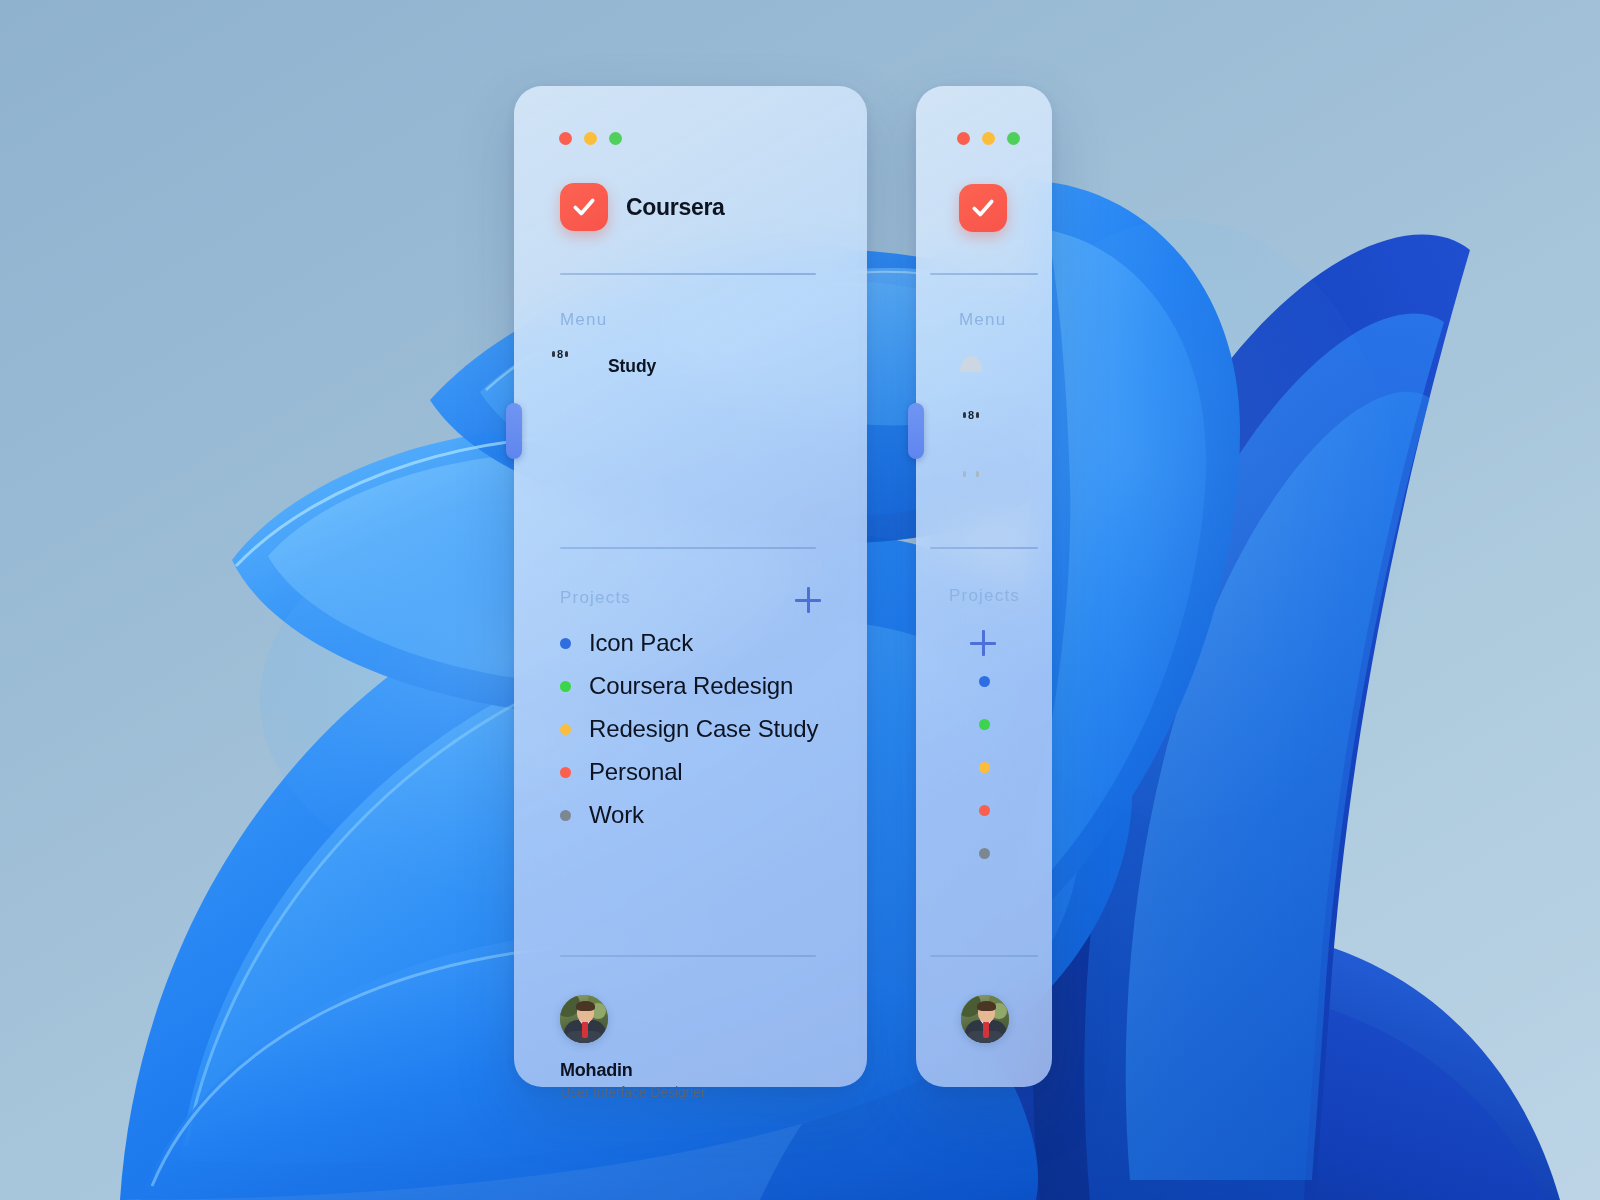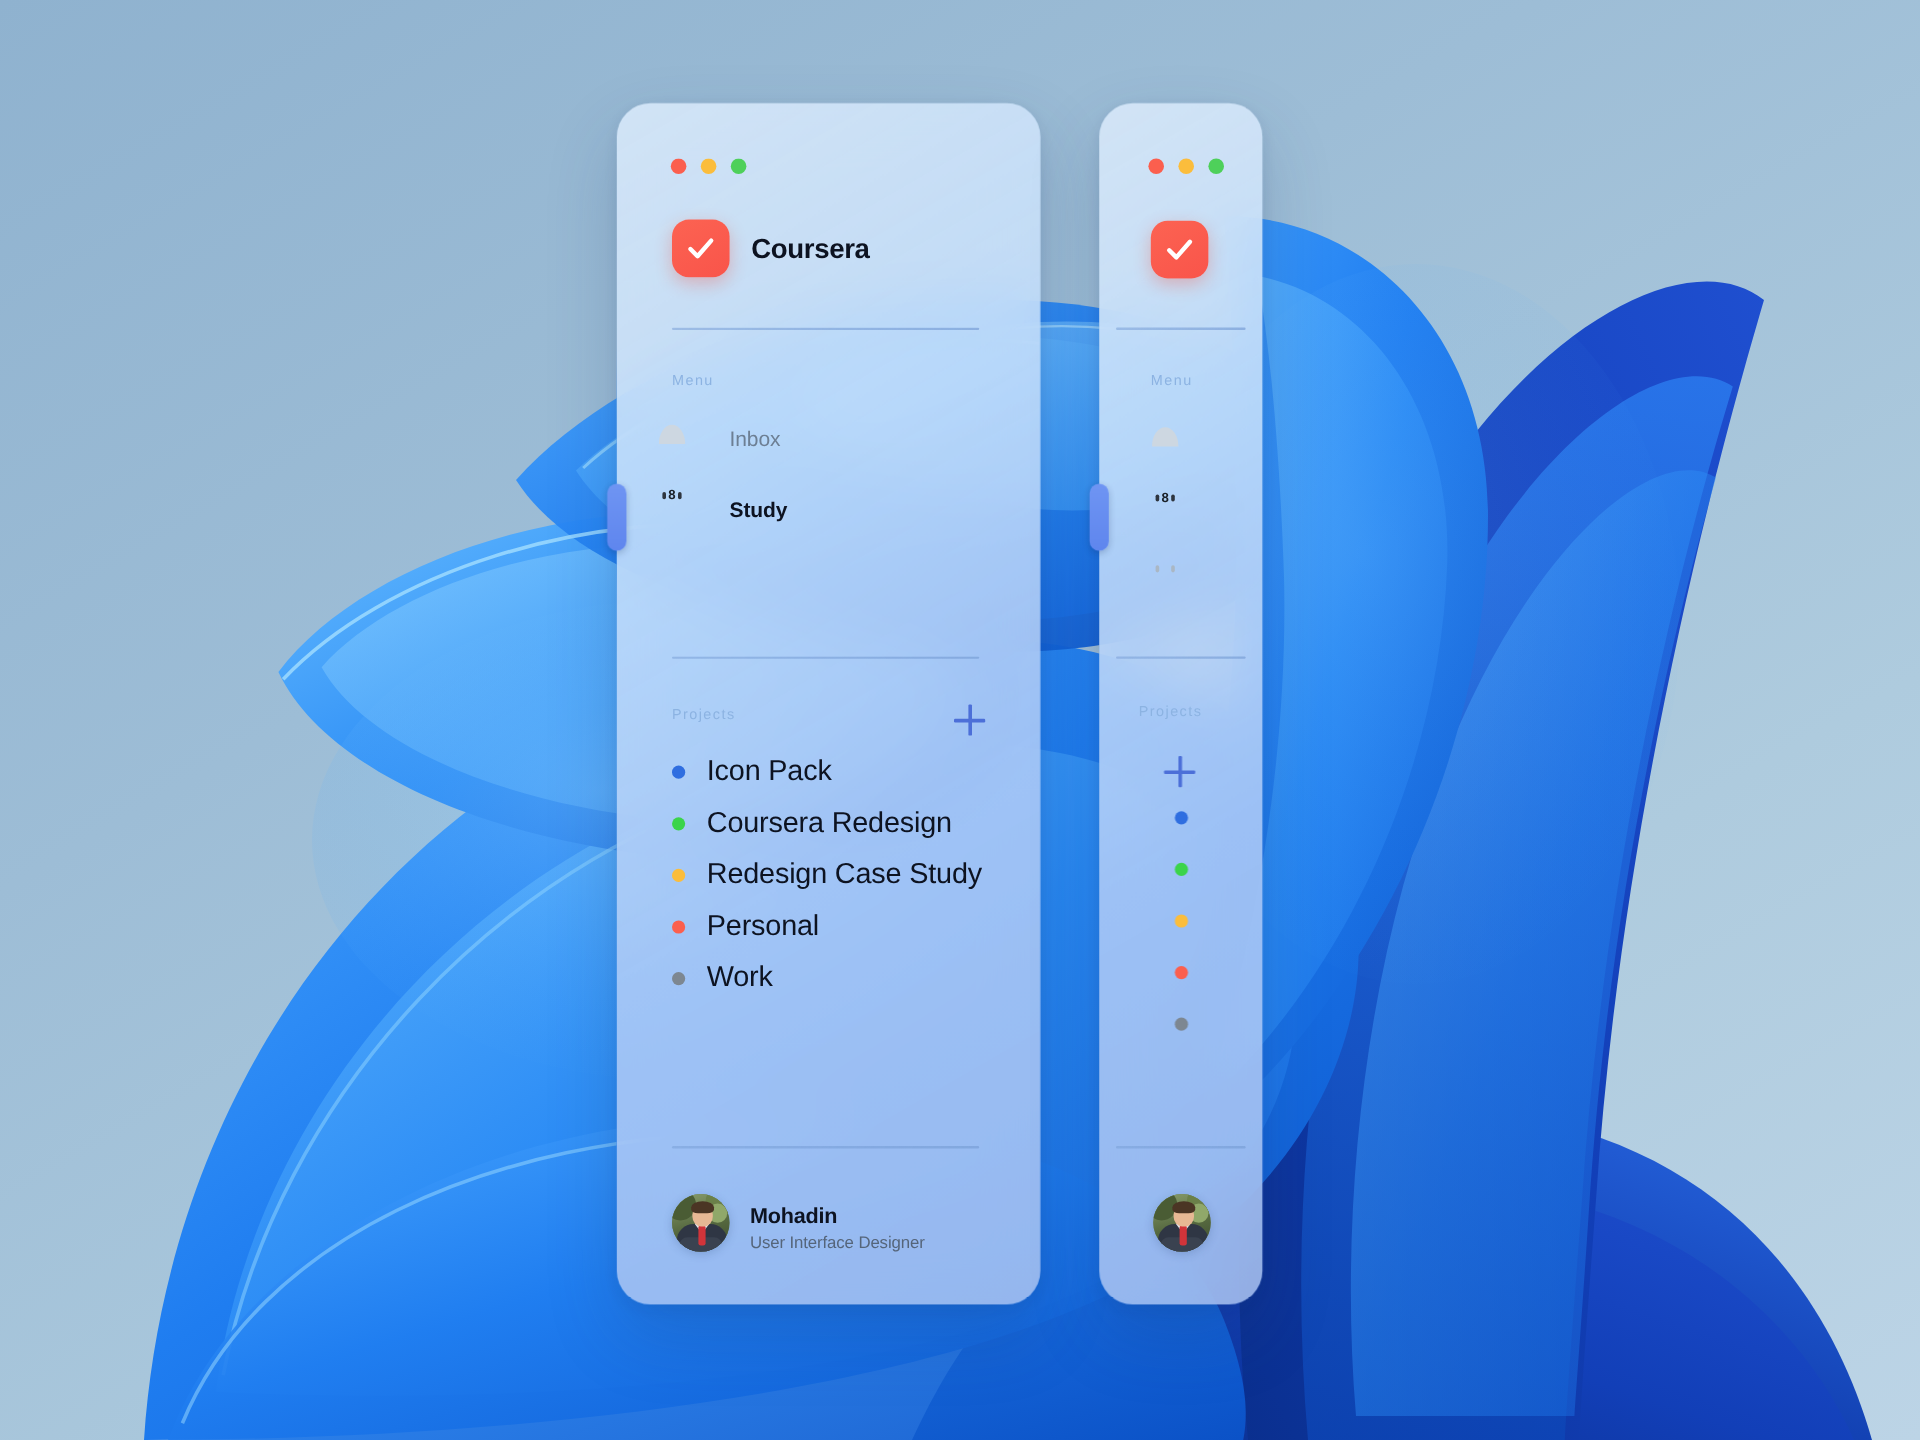--- a/index.html
+++ b/index.html
@@ -93,21 +93,21 @@
   #div-e-1 { left: 560px; top: 273px; width: 256px; }
   #div-e-2 { left: 560px; top: 547px; width: 256px; }
   #div-e-3 { left: 560px; top: 955px; width: 256px; }
   #div-c-1 { left: 930px; top: 273px; width: 108px; }
   #div-c-2 { left: 930px; top: 547px; width: 108px; }
   #div-c-3 { left: 930px; top: 955px; width: 108px; }
 
   
   .section-label {
     position: absolute;
-    font-size: 12px;
+    font-size: 17px;
     color: #8cb3e2;
     letter-spacing: 1.2px;
   }
   #label-menu-e      { left: 560px; top: 310px; }
   #label-projects-e  { left: 560px; top: 588px; }
   #label-menu-c      { left: 959px; top: 310px; }
   #label-projects-c  { left: 949px; top: 586px; }
 
   
   .menu-list { position: absolute; display: flex; flex-direction: column; }
@@ -209,21 +209,21 @@
     height: 22px; cursor: pointer;
   }
   .proj-dot { width: 11px; height: 11px; border-radius: 50%; flex: none; }
   .proj-label {
     font-size: 24px;
     color: #0d1321;
     letter-spacing: -0.15px;
   }
 
   
-  .user-row { position: absolute; display: flex; align-items: flex-end; gap: 17px; }
+  .user-row { position: absolute; display: flex; align-items: flex-start; gap: 17px; flex-direction: column; }
   #user-e { left: 560px; top: 995px; }
   #user-c { left: 961px; top: 995px; }
 
   .avatar {
     width: 48px; height: 48px; border-radius: 50%;
     flex: none; overflow: hidden; position: relative;
     background: #6b7f5a;
     box-shadow: 0 2px 8px rgba(30,60,110,0.22);
   }
   .avatar .av-sky   { position:absolute; inset:0; background: linear-gradient(165deg,#8a9e6c 0%, #55683f 55%, #3d4a2e 100%); }
@@ -335,24 +335,20 @@
         </svg>
     </div>
     <div class="app-name">Coursera</div>
   </div>
 
   <div class="divider" id="div-e-1"></div>
 
   <div class="section-label" id="label-menu-e">Menu</div>
 
   <div class="menu-list" id="menu-list-e">
-    <div class="menu-item">
-      <span class="mi-icon"><span class="ic-inbox"></span></span>
-      <span class="mi-label">Inbox</span>
-    </div>
     <div class="menu-item active">
       <span class="mi-icon">
         <span class="ic-cal">
           <i class="cal-ring l"></i><i class="cal-ring r"></i>
           <span class="cal-body"></span>
           <span class="cal-num">8</span>
         </span>
       </span>
       <span class="mi-label">Study</span>
     </div>

